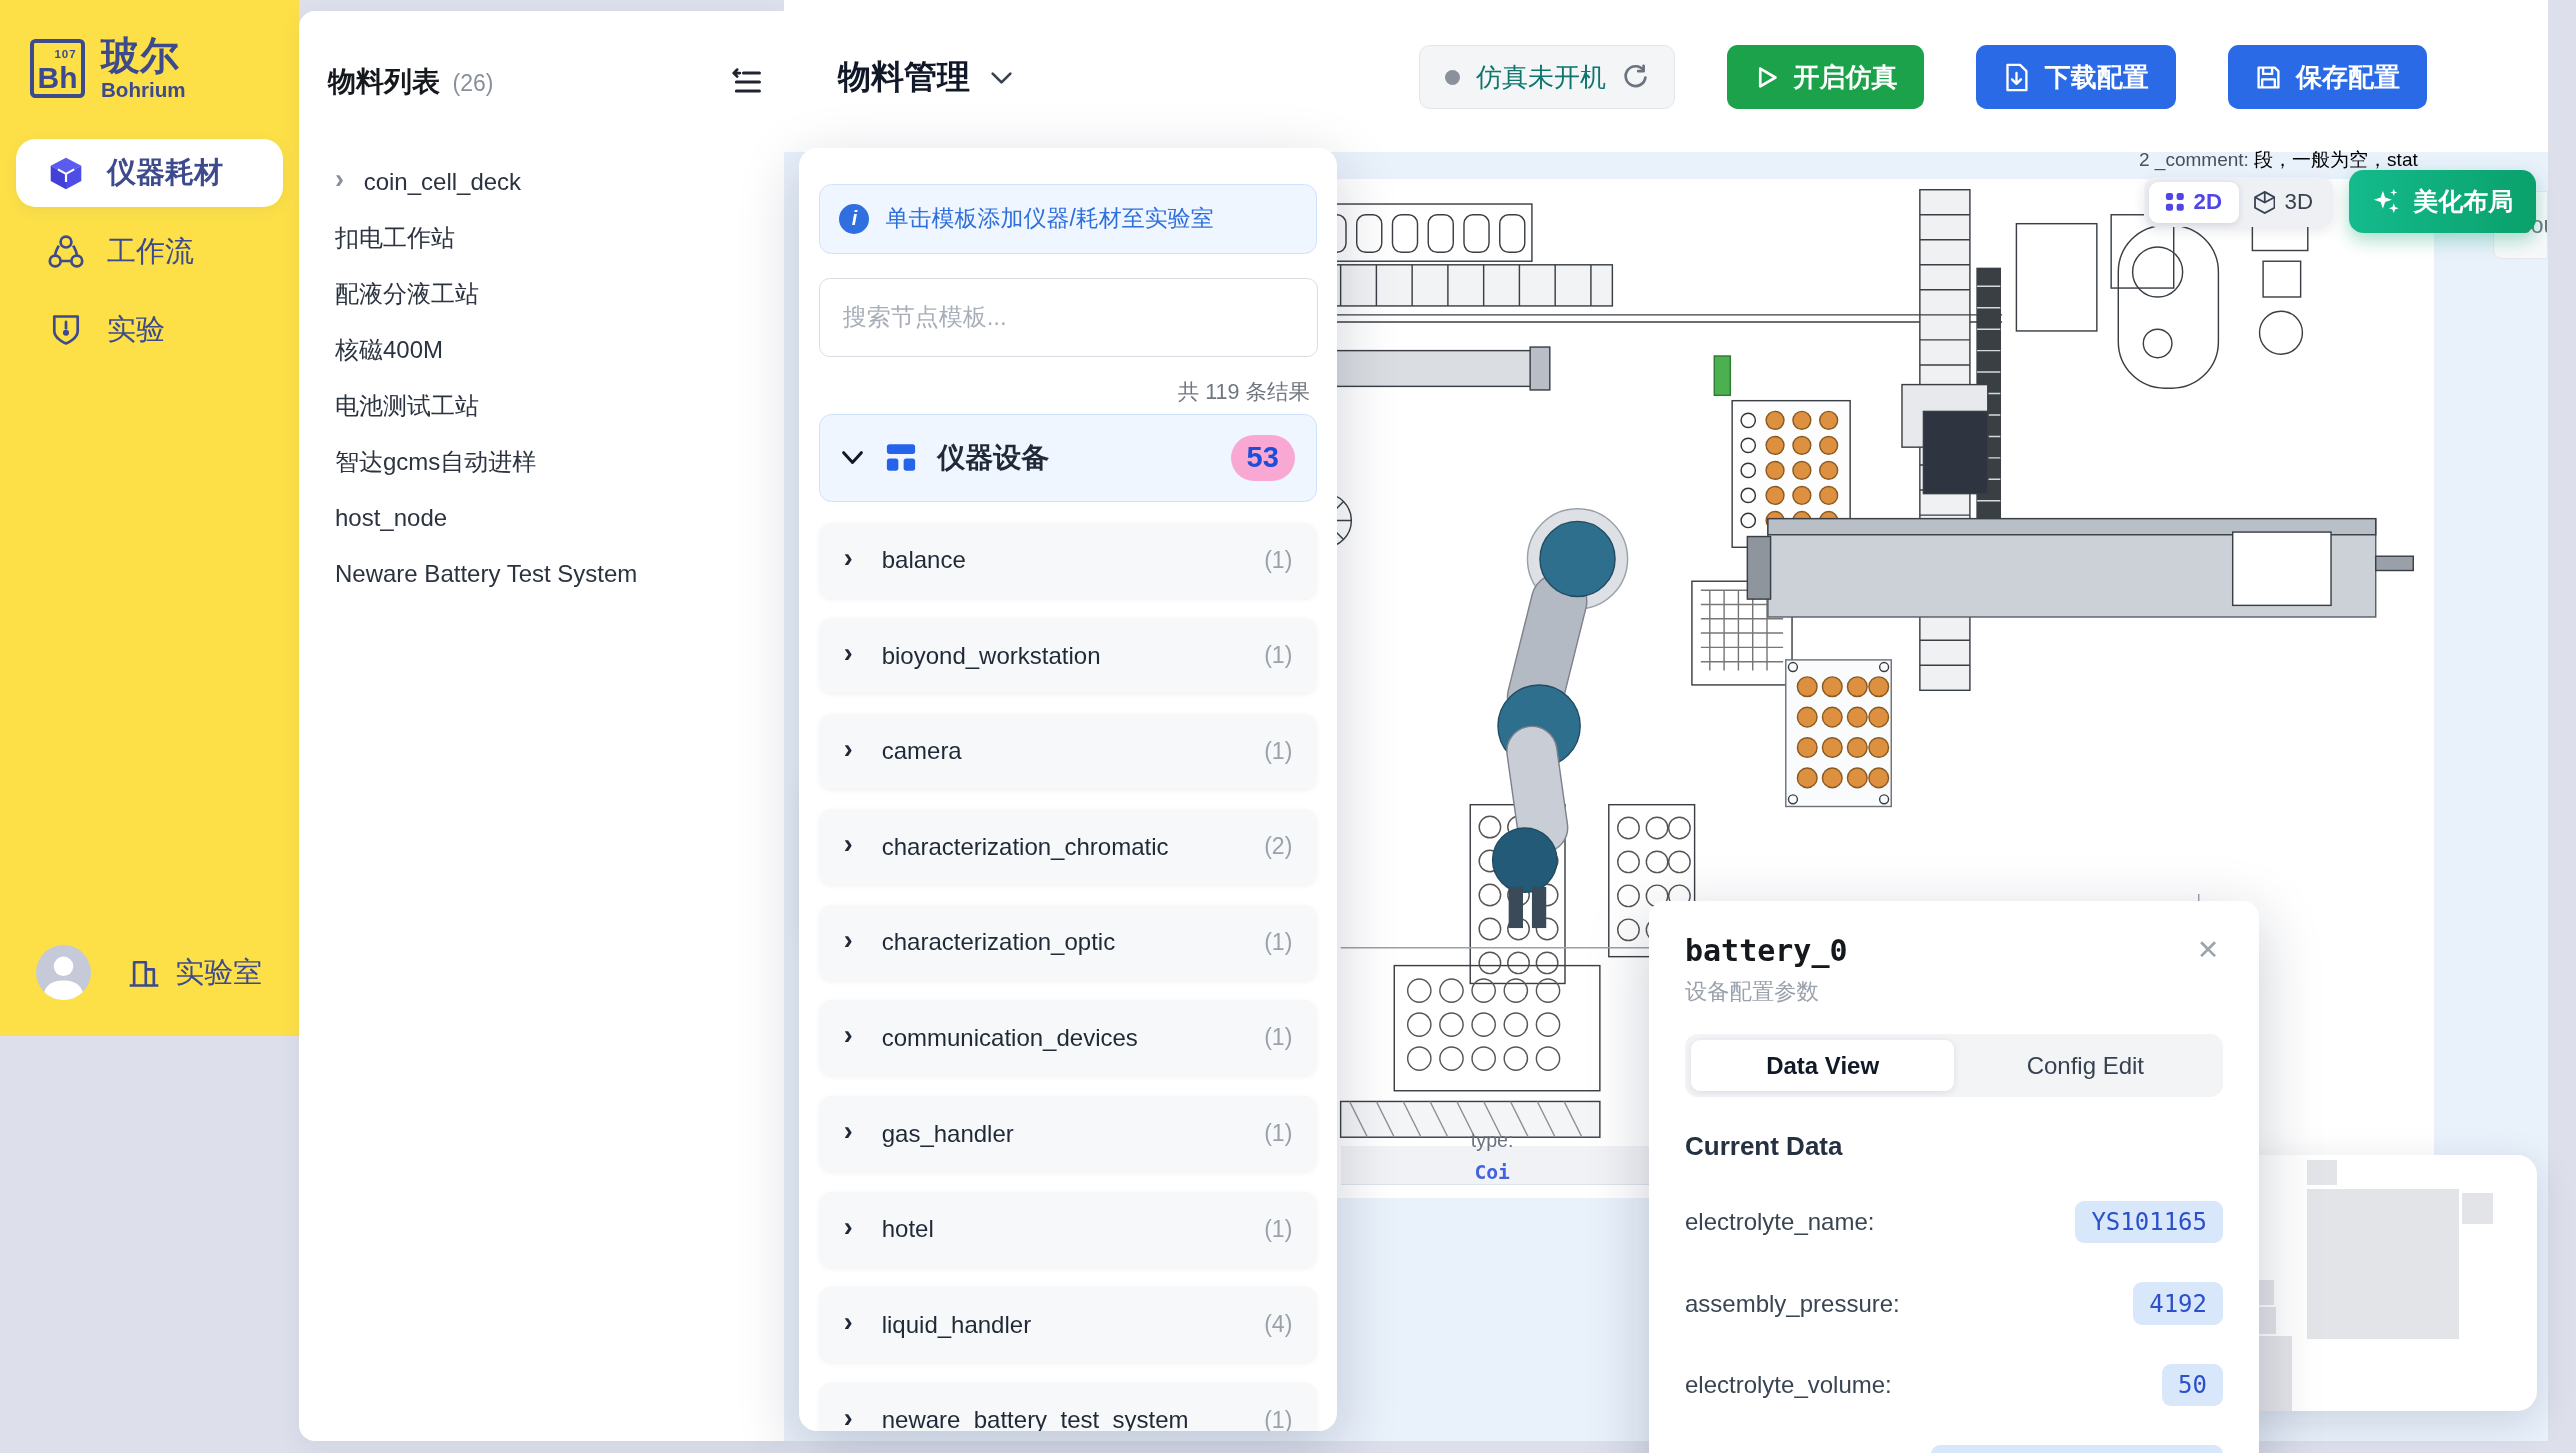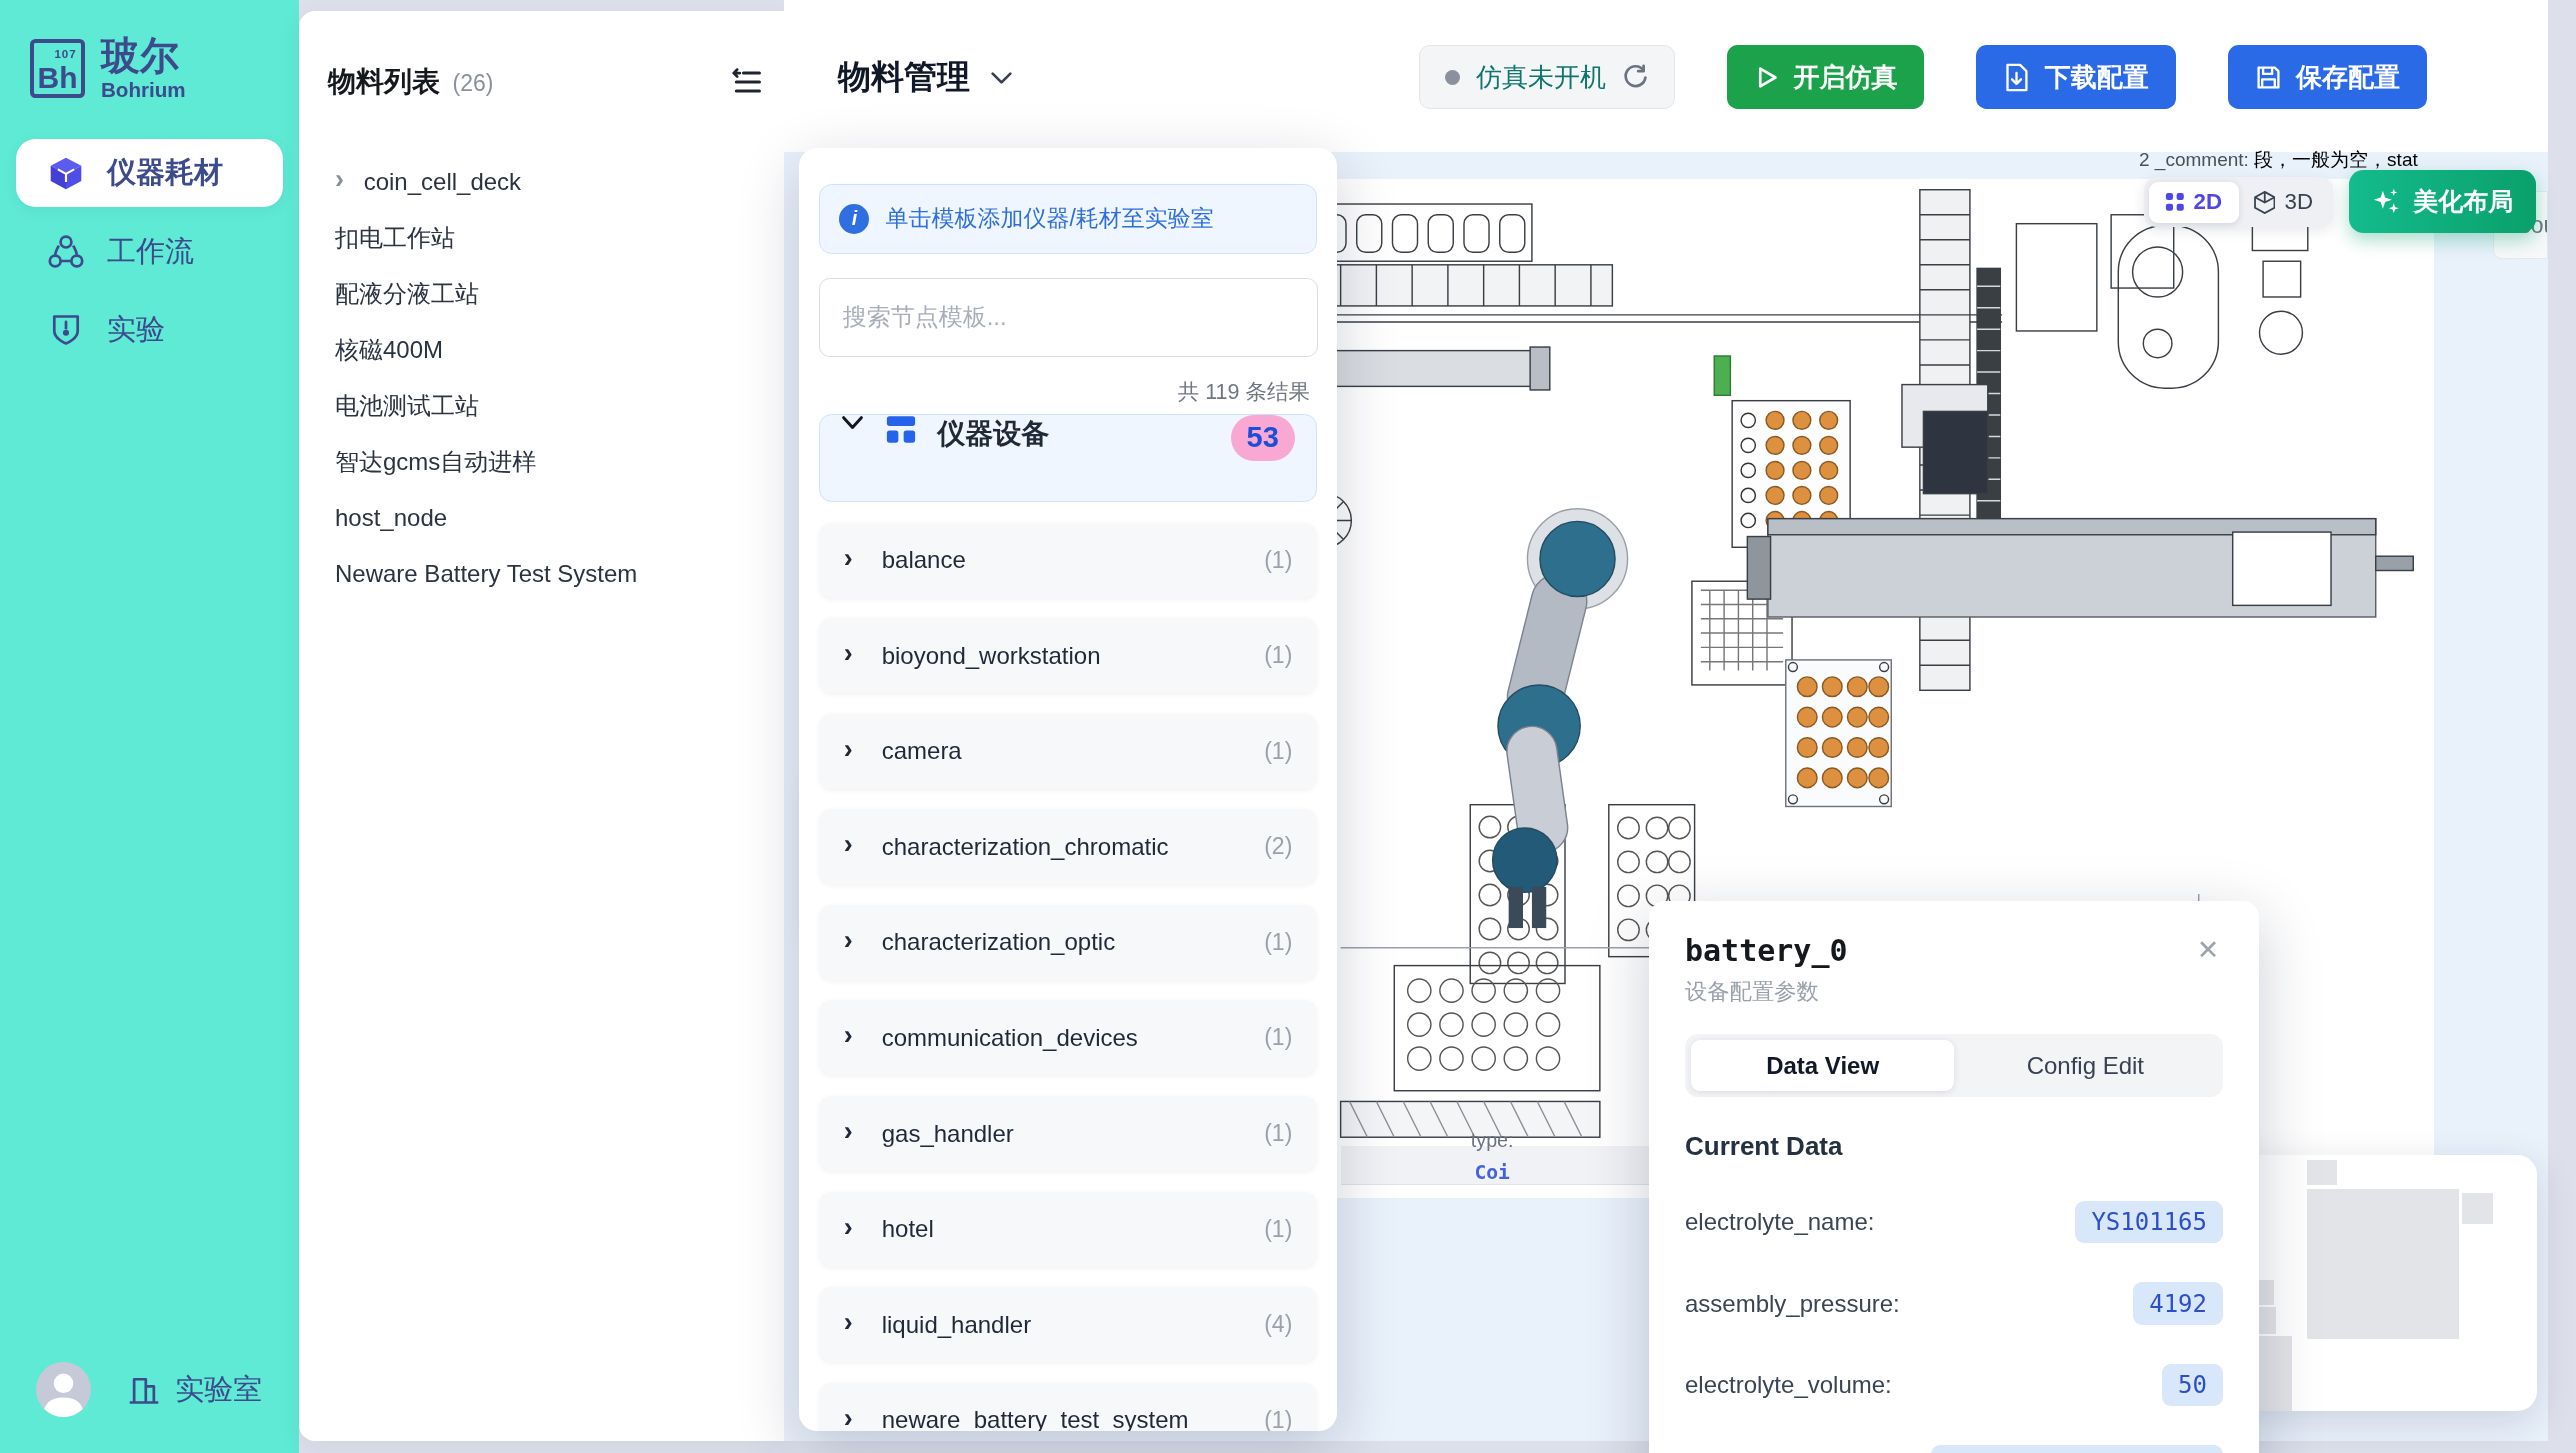--- a/index.html
+++ b/index.html
@@ -1,21 +1,21 @@
 <!DOCTYPE html>
 <html style="font-size:14.3px"><head>
 <meta charset="utf-8">
 <style>
   * { margin:0; padding:0; box-sizing:border-box; font-family:"Liberation Sans","DejaVu Sans",sans-serif; }
   html,body { width:2576px; height:1453px; }
   .page { position:relative; width:2576px; height:1453px; background:#dde0eb; overflow:hidden; }
   .mono { font-family:"DejaVu Sans Mono",monospace; }
 
   
-  .sidebar { position:absolute; left:0; top:0; width:299px; height:1453px; background:#5eead4; }
+  .sidebar { position:absolute; left:0; top:0; width:299px; height:1036px; background:#fde047; }
   .logo { position:absolute; left:30px; top:36px; display:flex; align-items:center; gap:16px; }
   .logo-box { width:55px; height:59px; border:4.5px solid #3d4a8c; border-radius:5.4px; position:relative; display:flex; align-items:flex-end; justify-content:center; }
   .logo-box .bh { font-size:30px; font-weight:bold; color:#3d4a8c; line-height:1; margin-bottom:1.8px; }
   .logo-box .num { position:absolute; top:3.6px; right:4.5px; font-size:11.6px; font-weight:bold; color:#3d4a8c; letter-spacing:0.9px; }
   .logo-zh { font-size:39px; font-weight:bold; color:#3d4a8c; line-height:1; }
   .logo-en { font-size:20.6px; font-weight:bold; color:#3d4a8c; margin-top:2.7px; }
   .nav { position:absolute; left:16px; top:139px; right:16px; }
   .nav-item { height:68px; display:flex; align-items:center; gap:23px; padding-left:32px; border-radius:19.7px; margin-bottom:10.7px; color:#3d4a8c; font-size:29px; cursor:pointer; }
   .nav-item.active { background:#ffffff; font-weight:bold; box-shadow:0 3.6px 12.5px rgba(61,74,140,.08); }
   .nav-icon { width:36px; height:36px; flex:0 0 36px; }
@@ -72,21 +72,21 @@
   .cell.sel { background:#4945e9; box-shadow:0 1.8px 5.4px rgba(73,69,233,.45); }
 
   
   .palette { position:absolute; left:15px; top:-4.5px; width:538px; height:1283px; background:#fff; border-radius:18px; box-shadow:0 18px 63px rgba(20,26,60,.20); z-index:25; overflow:hidden; padding:0 19.7px; }
   .tip { position:absolute; left:19.7px; right:19.7px; top:36px; height:70px; background:#eff6ff; border:1.8px solid #cfe2fc; border-radius:12.5px; display:flex; align-items:center; gap:16px; padding:0 19.7px; }
   .tip-txt { font-size:23px; color:#2f6fdb; }
   .info-badge { width:30px; height:30px; border-radius:50%; background:#2f6fe0; color:#fff; font-size:19.7px; font-weight:bold; font-style:italic; display:flex; align-items:center; justify-content:center; flex:0 0 30px; }
   .search { position:absolute; left:19.7px; right:19.7px; top:130px; height:79px; border:1.8px solid #d9dde3; border-radius:10.7px; font-size:24px; color:#374151; padding:0 23px; outline:none; background:#fff; width:calc(100% - 39px); }
   .search::placeholder { color:#a8aeb8; }
   .results { position:absolute; right:27px; top:229px; font-size:21.5px; color:#6f7680; }
-  .group-card { position:absolute; left:19.7px; right:19.7px; top:266px; height:88px; background:#eff6ff; border:1.8px solid #cfe2fc; border-radius:12.5px; display:flex; padding:0 21.5px; gap:21.5px; cursor:pointer; }
+  .group-card { position:absolute; left:19.7px; right:19.7px; top:266px; height:88px; background:#eff6ff; border:1.8px solid #cfe2fc; border-radius:12.5px; display:flex; align-items:center; padding:0 21.5px; gap:21.5px; cursor:pointer; }
   .group-label { font-size:28px; font-weight:bold; color:#1f2937; }
   .badge { margin-left:auto; min-width:57px; height:46px; border-radius:23px; background:#f9a8d4; color:#1d4ed8; font-size:29px; font-weight:bold; display:flex; align-items:center; justify-content:center; padding:0 16px; }
   .cat-rows { position:absolute; left:19.7px; right:19.7px; top:375px; }
   .cat-row { height:75px; background:#f7f8fa; border-radius:12.5px; display:flex; align-items:center; padding:0 25px; margin-bottom:20.6px; box-shadow:0 1.8px 5.4px rgba(20,26,60,.05); cursor:pointer; }
   .cat-row .chev { font-size:27px; font-weight:bold; color:#1f2937; margin-right:29px; transform:translateY(-1.8px); }
   .cat-name { font-size:24px; color:#1f2937; }
   .cat-count { margin-left:auto; font-size:23px; color:#9aa1ab; }
 
   
   .popup { position:absolute; left:865px; top:749px; width:610px; height:626px; background:#fff; border-radius:16px; box-shadow:0 18px 63px rgba(20,26,60,.22); z-index:30; padding:32px 36px; }

